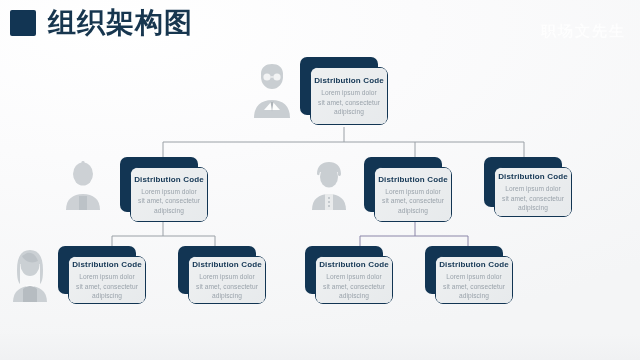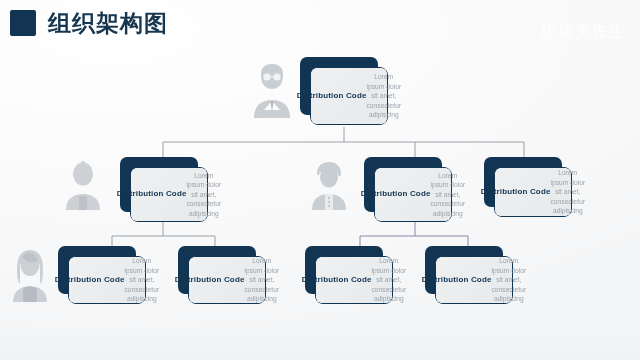--- a/index.html
+++ b/index.html
@@ -23,21 +23,21 @@
   }
 
   
   .hdr { position:absolute; left:0; top:0; width:640px; height:46px; }
   .hdr-sq {
     position:absolute; left:10px; top:10px; width:26px; height:26px;
     background:#123553; border-radius:2px;
   }
   .hdr-title {
     position:absolute; left:48px; top:7px;
-    font-size:23px; font-weight:bold; color:#17364f;
+    font-size:28px; font-weight:bold; color:#17364f;
     letter-spacing:1px; line-height:32px;
     font-family:"Liberation Sans","DejaVu Sans",sans-serif;
   }
 
   
   .watermark{
     position:absolute; right:14px; top:22px;
     font-size:15px; font-weight:bold; color:#ffffff;
     opacity:.85; letter-spacing:2px;
     text-shadow:0 0 1px rgba(0,0,0,.035);
@@ -59,21 +59,21 @@
     width:100%; height:100%;
     background:#ffffff;
     border:1.2px solid #123553;
     border-radius:8px;
   }
   .node .inner {
     position:absolute; left:0px; top:0px;
     width:100%; height:100%;
     background:linear-gradient(135deg,#eef0f1 0%,#e7eaec 100%);
     border-radius:6px;
-    display:flex; flex-direction:row;
+    display:flex; flex-direction:column;
     align-items:center; justify-content:center;
     padding:4px 7px;
   }
   .node .t {
     font-size:8px; font-weight:bold; color:#123553;
     letter-spacing:.15px; line-height:11px; margin-bottom:2px;
     white-space:nowrap;
   }
   .node .s {
     font-size:6.6px; color:#9aa3ab; line-height:9.5px;

